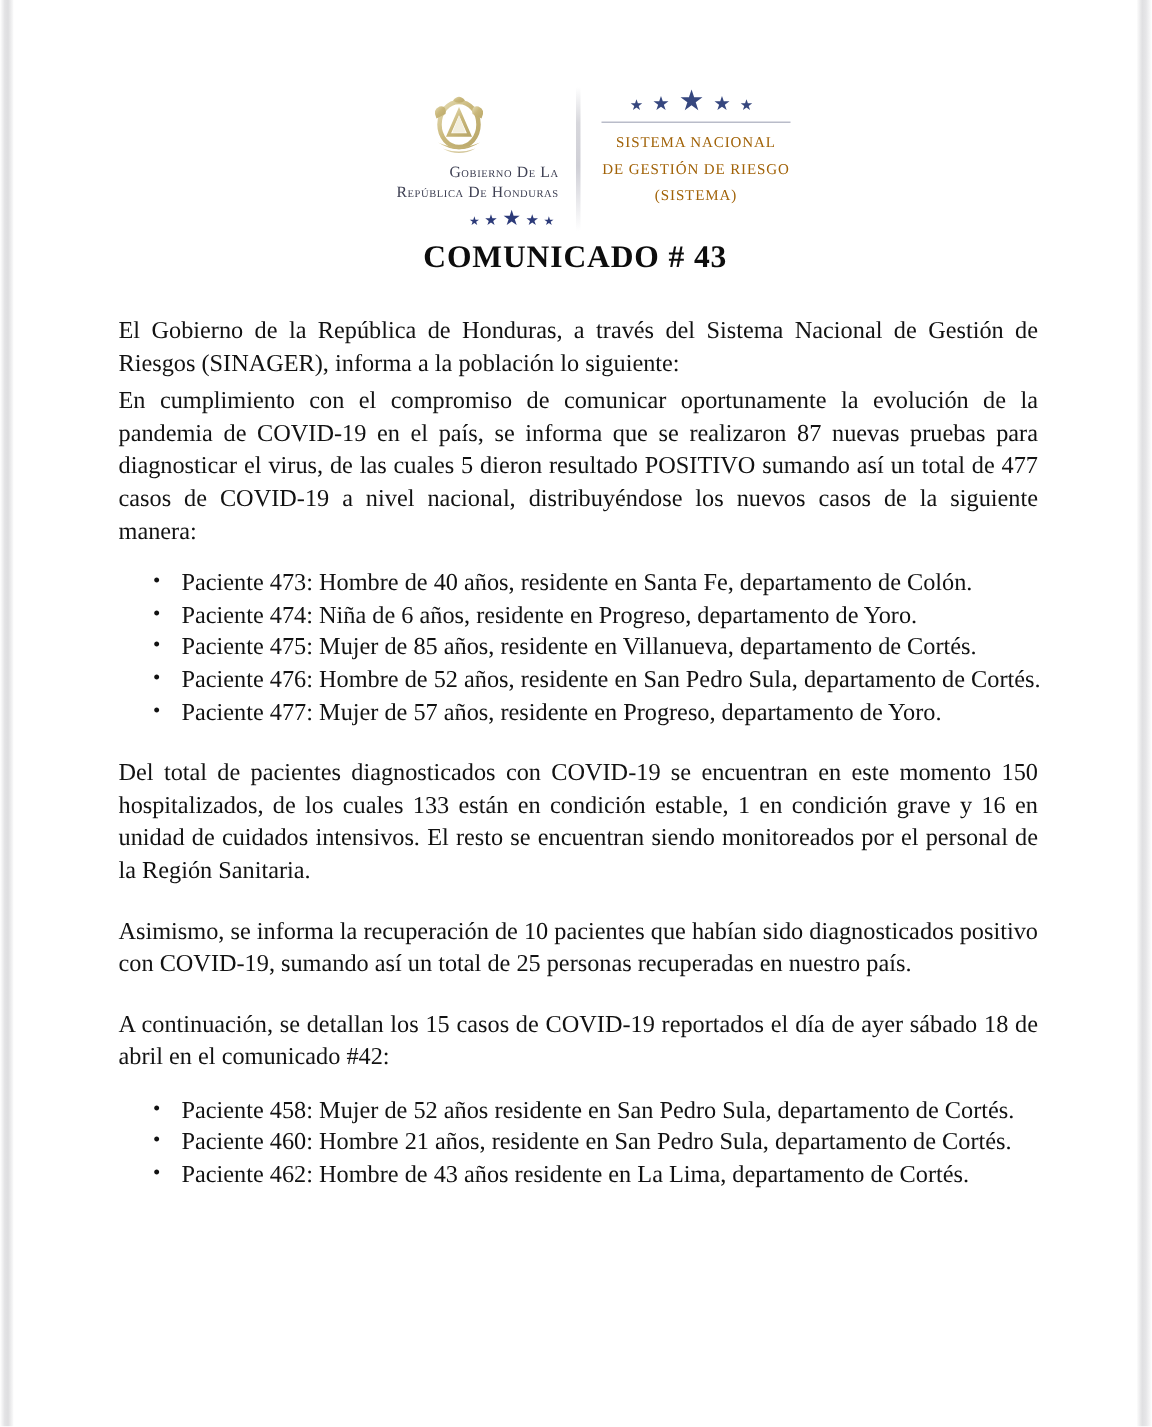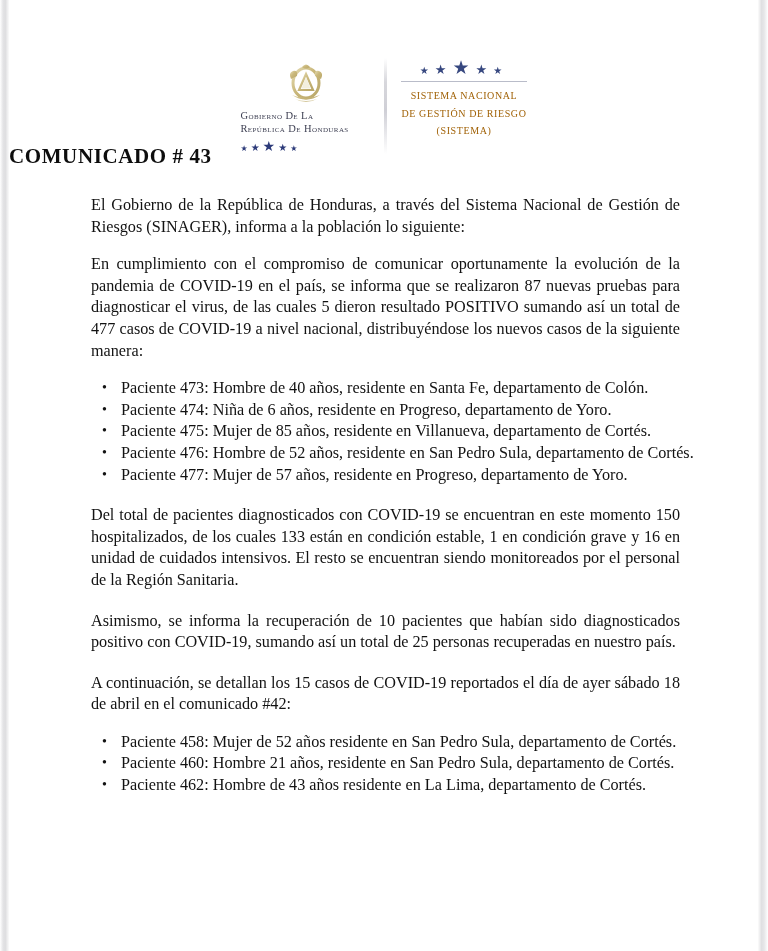--- a/index.html
+++ b/index.html
@@ -42,21 +42,21 @@
   
   .letterhead {
     display: flex;
     justify-content: center;
     align-items: flex-start;
     padding-top: 56px;
     height: 112px;
   }
   .logo-left {
     width: 132px;
-    text-align: left;
+    text-align: right;
     padding-top: 2px;
   }
   .crest-wrap {
     height: 52px;
     display: flex;
     align-items: center;
     justify-content: center;
   }
   .gob-text {
     font-family: "Liberation Serif", serif;
@@ -111,37 +111,38 @@
     font-size: 10px;
     line-height: 17.5px;
     letter-spacing: 0.6px;
     color: #a16207;
     white-space: nowrap;
   }
   .sinager-text span { display: block; }
 
   
   .doc-title {
+    text-align: center;
     font-size: 21px;
     font-weight: bold;
     letter-spacing: 0.6px;
-    margin-top: 32px;
+    margin-top: 47px;
     color: #0d0d0d;
   }
 
   
   .content {
     padding: 0 62px 0 66px;
     margin-top: 26px;
   }
   p.para {
     text-align: justify;
     font-size: 16.2px;
     line-height: 21.6px;
-    margin: 16px;
+    margin: 4px;
     color: #121212;
   }
   p.para + p.para { margin-top: 0; }
   .gap-para { margin-top: 19px !important; }
 
   ul.cases {
     margin: 13px 0 0 0;
     padding-left: 46px;
     list-style: none;
   }

